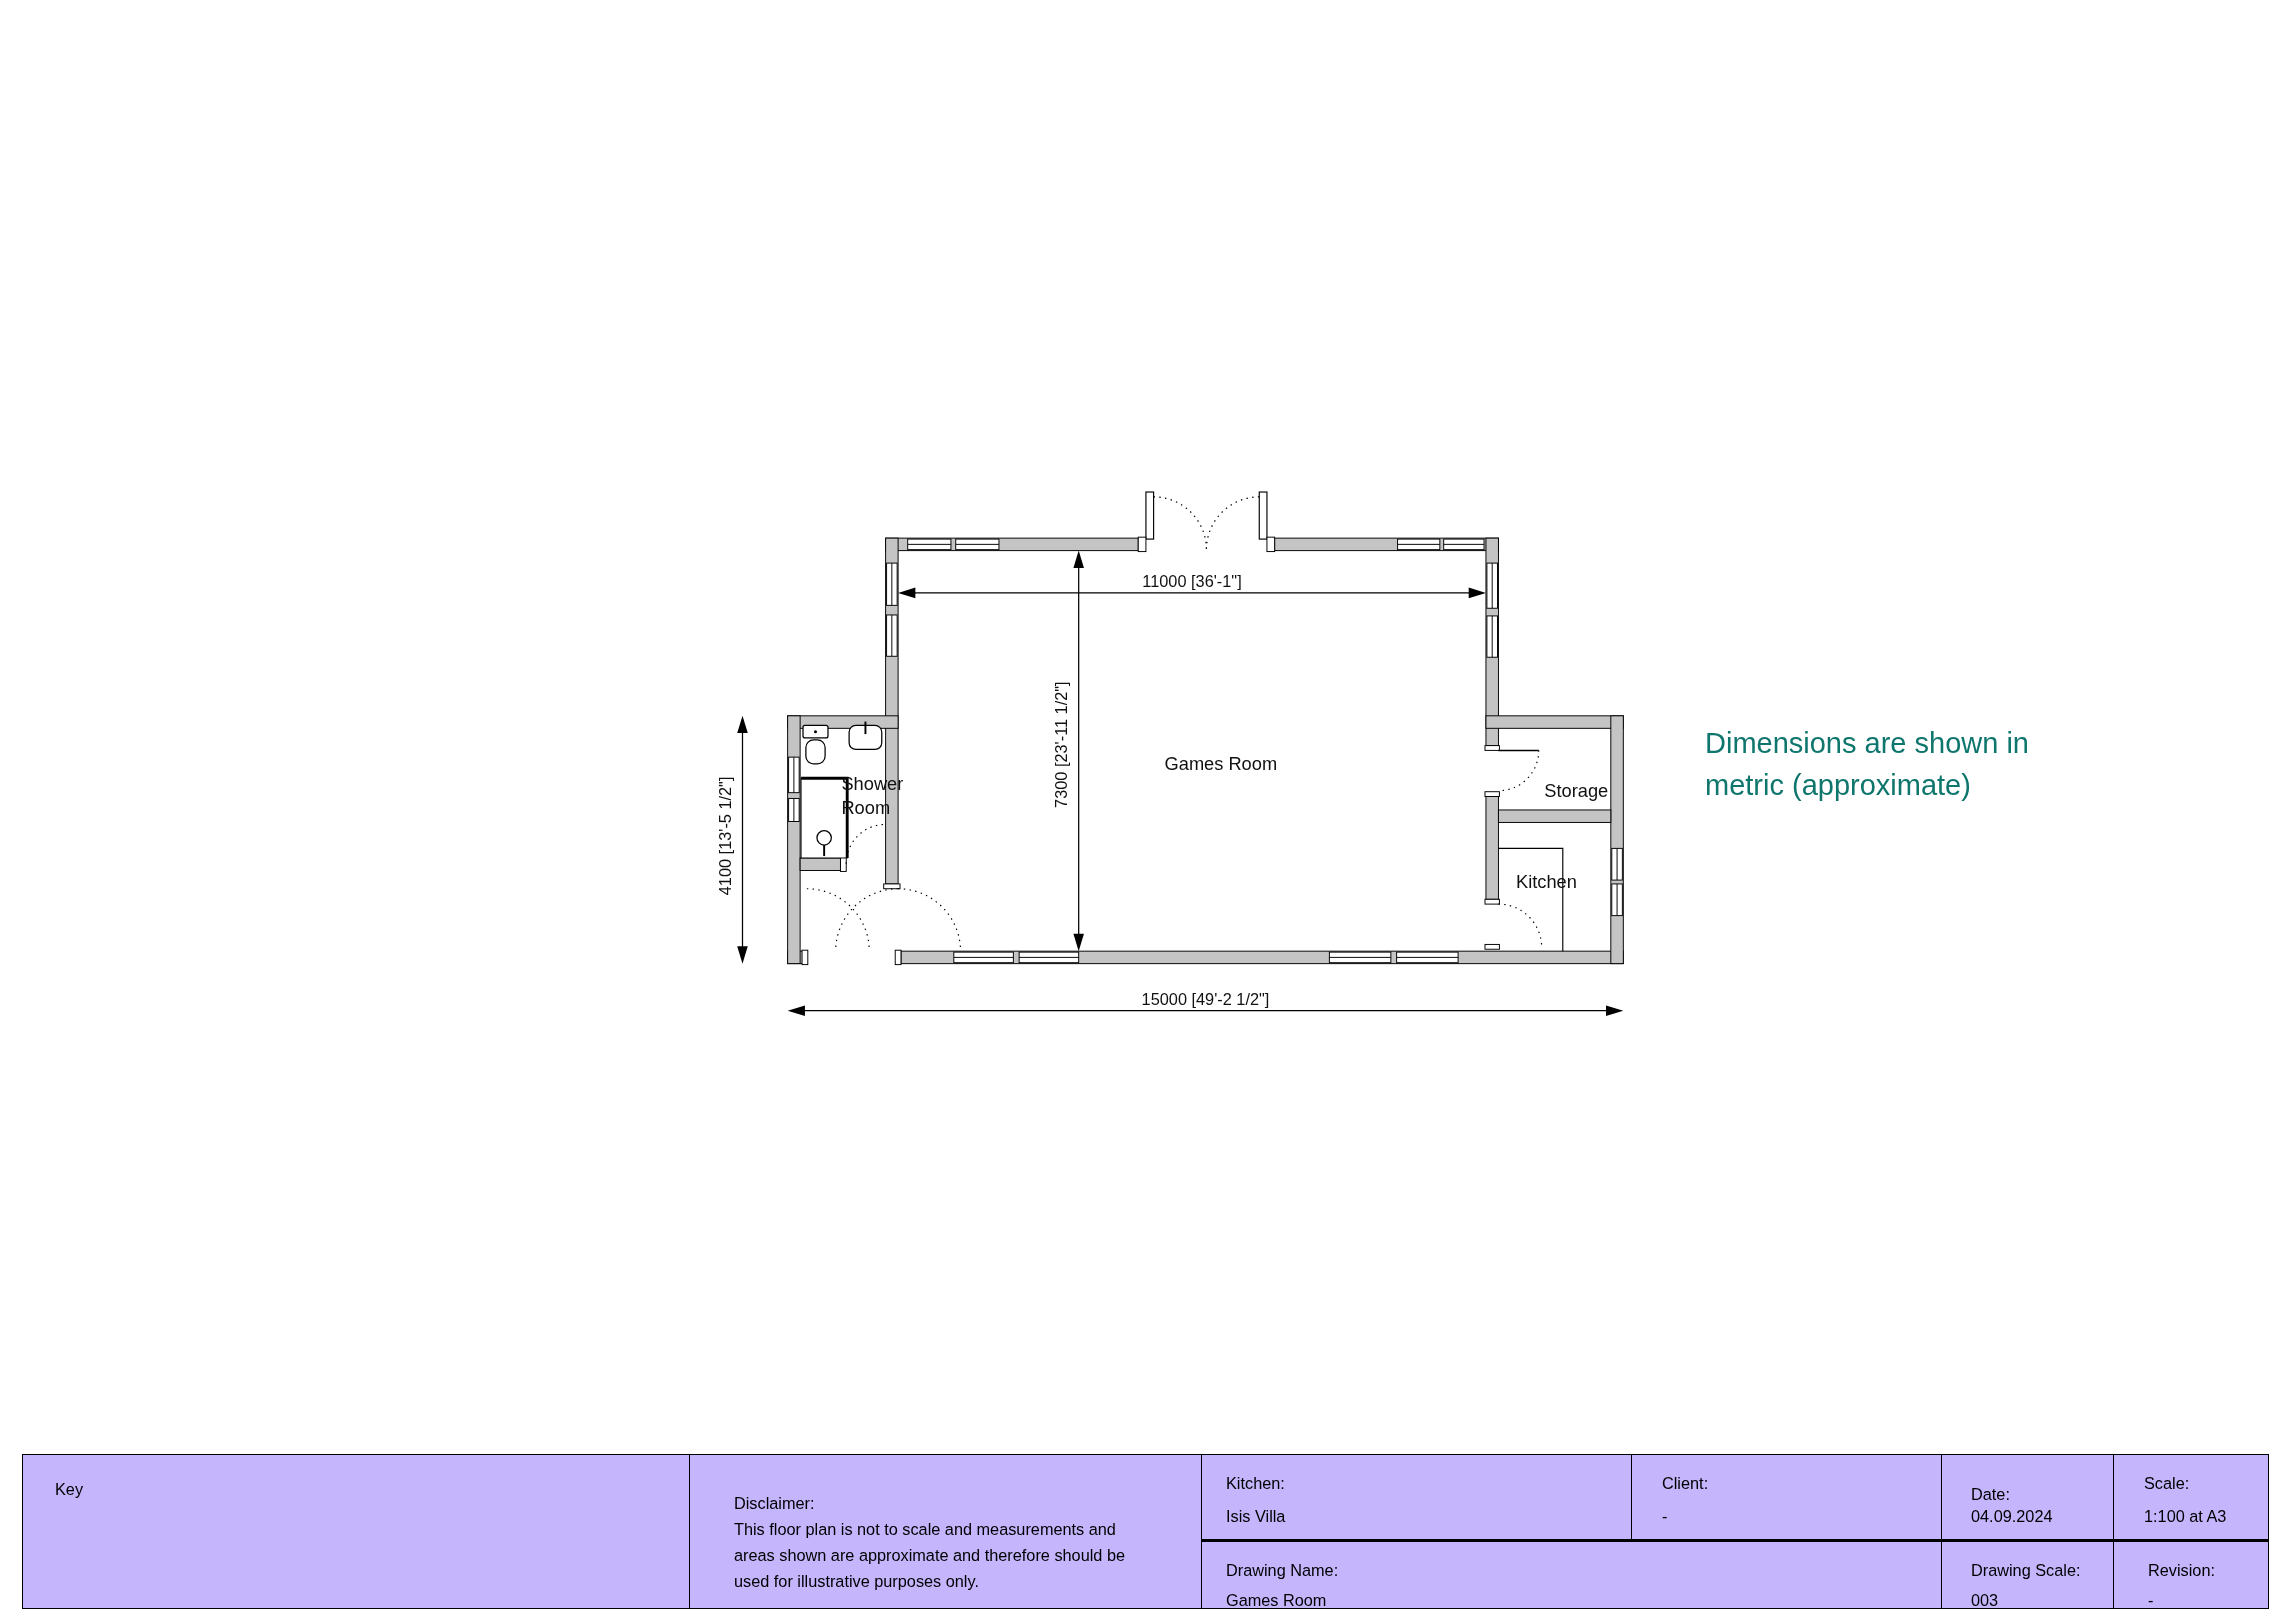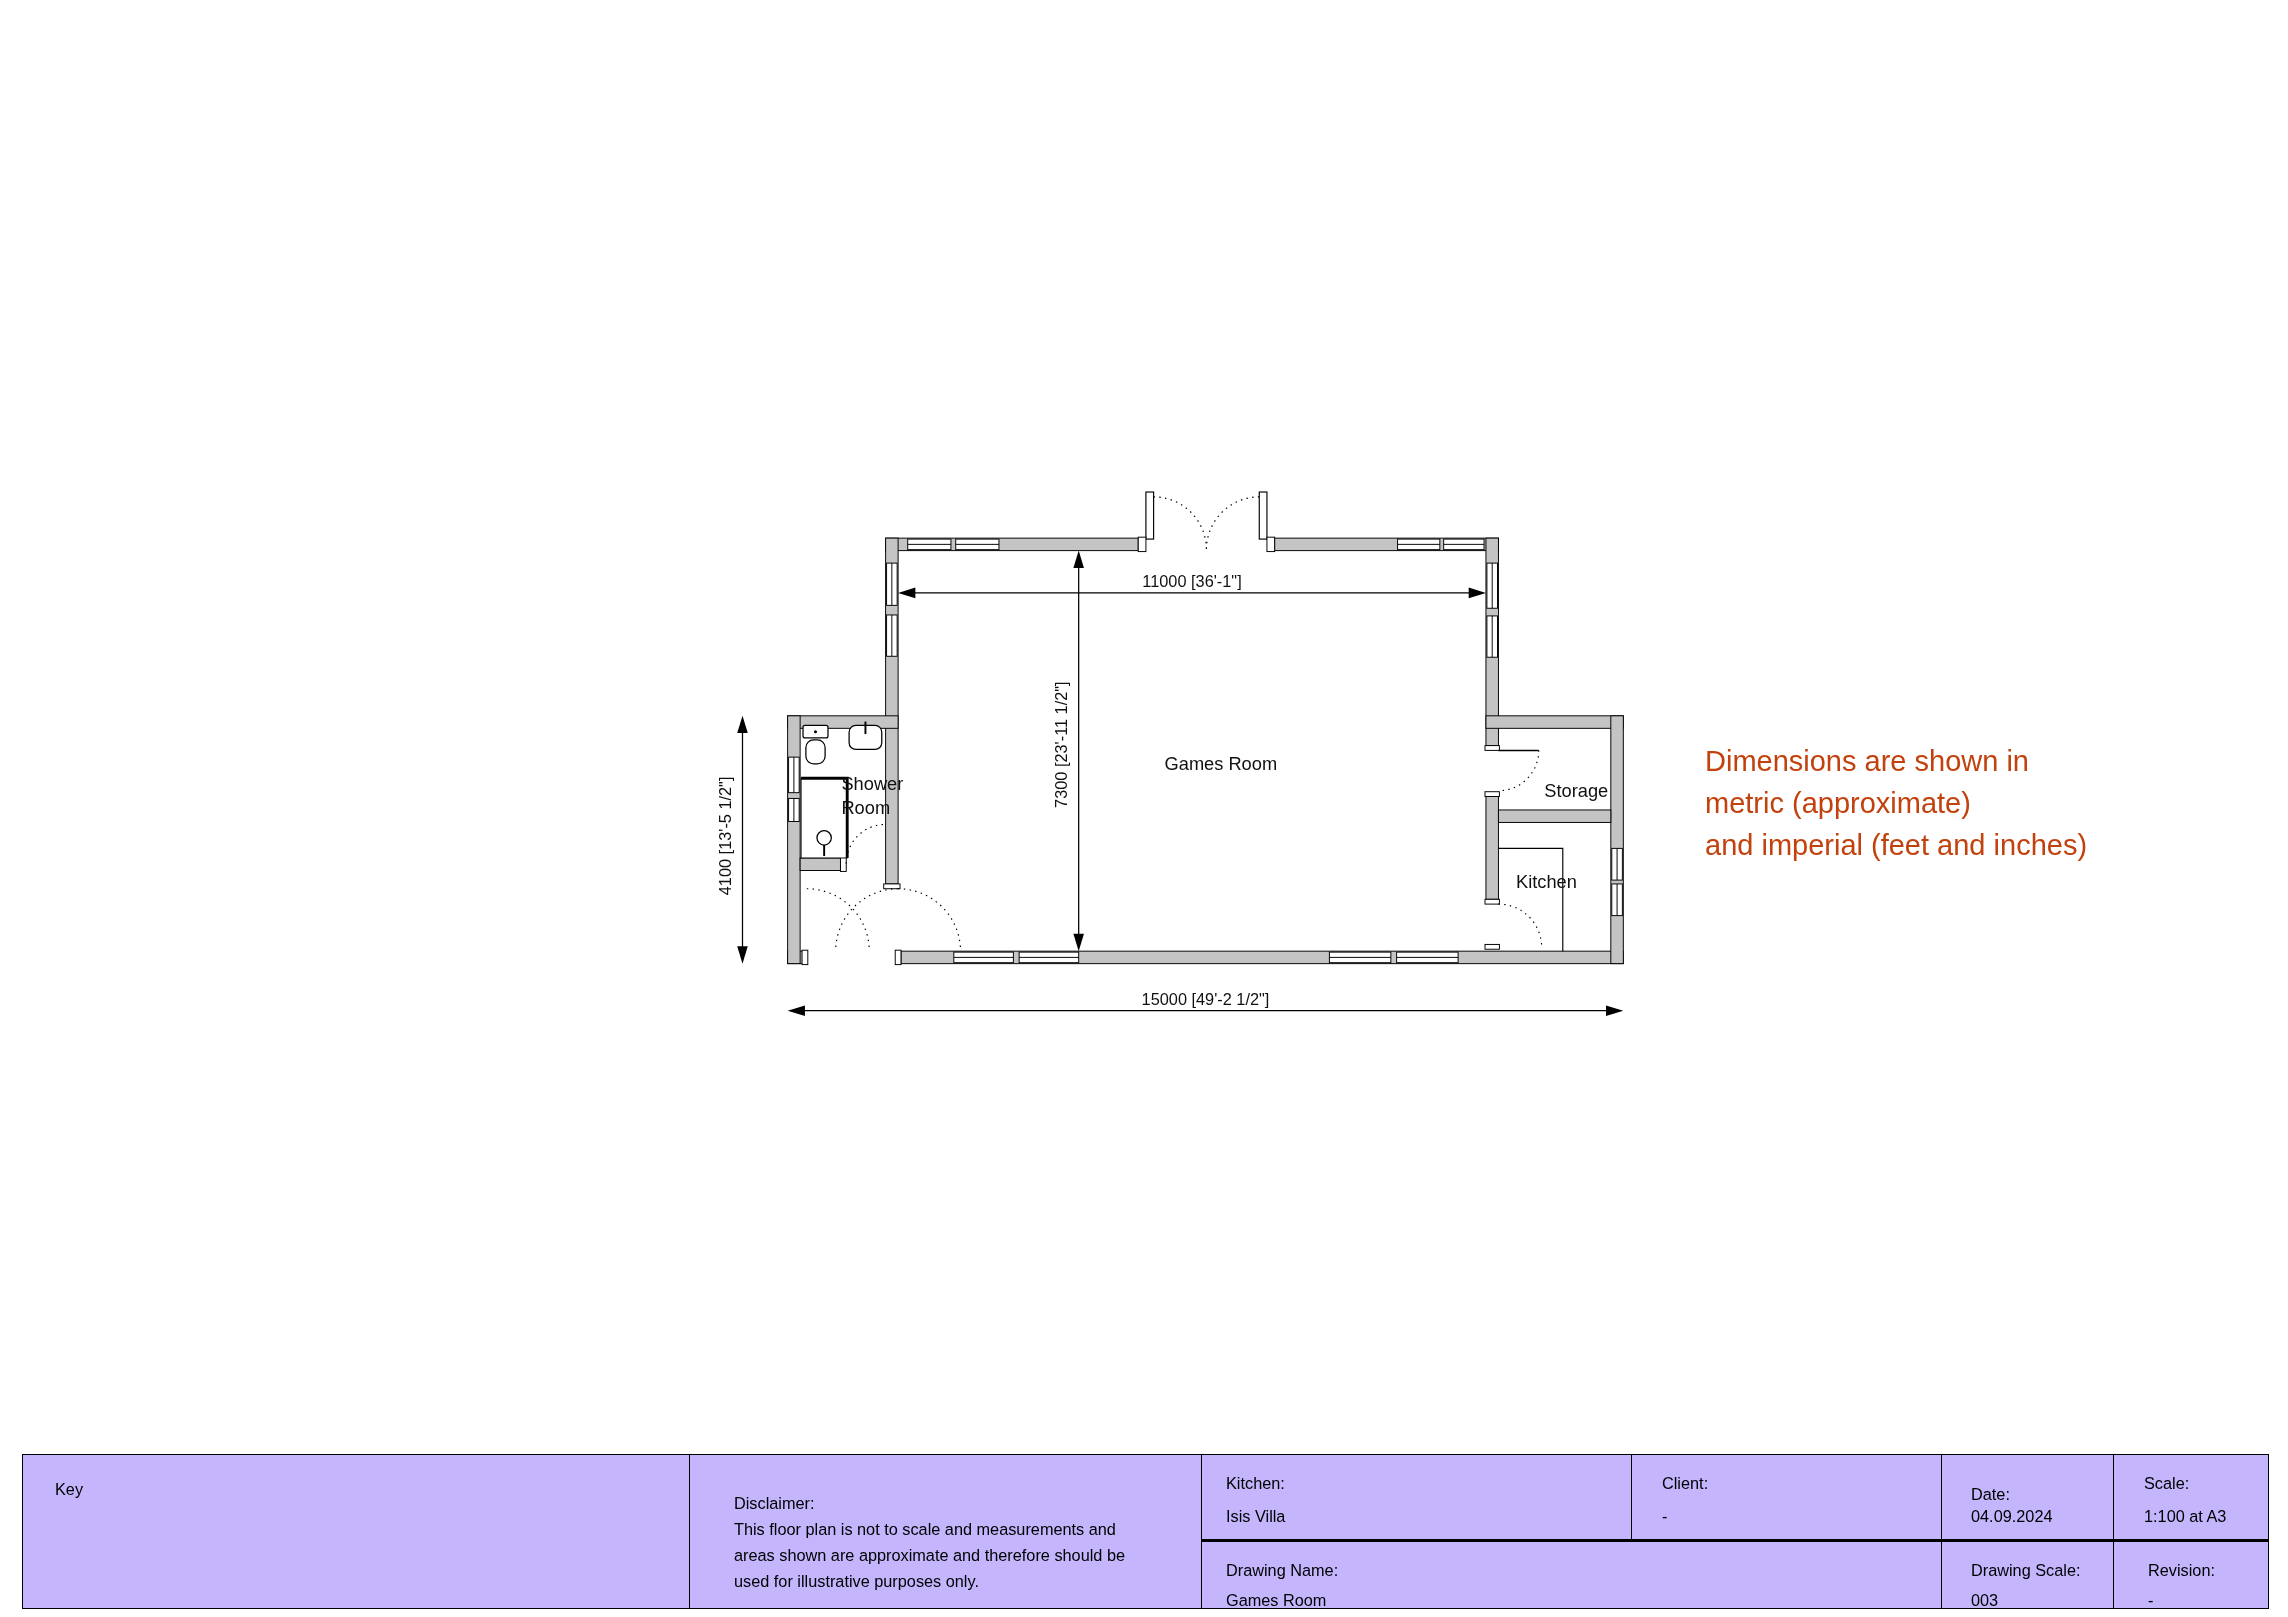--- a/index.html
+++ b/index.html
@@ -1,20 +1,20 @@
 <!DOCTYPE html>
 <html><head>
 <meta charset="utf-8">
 <style>
   html,body{margin:0;padding:0;background:#ffffff;}
   body{width:2288px;height:1618px;position:relative;font-family:"Liberation Sans",sans-serif;color:#000;overflow:hidden;}
   #plan-svg{position:absolute;left:0;top:0;}
   .room-label{font-size:19px;fill:#111;}
   .dim-label{font-size:17px;fill:#111;}
-  .annotation{position:absolute;left:1705px;top:722px;font-size:29px;line-height:42px;color:#c2410c;margin-top:18px;}
+  .annotation{position:absolute;left:1705px;top:722px;font-size:29px;line-height:42px;color:#0f766e;}
   
   .tblock{position:absolute;left:22px;top:1454px;width:2245px;height:153px;border:1.9px solid #000;background:#c4b5fd;}
   .vline{position:absolute;top:0;width:1px;background:#000;height:100%;}
   .vline.half{height:85px;}
   .hline{position:absolute;left:1178px;top:84px;width:1067px;height:2.9px;background:#000;}
   .cell-text{position:absolute;font-size:16.3px;white-space:nowrap;}
   .disc{line-height:26px;}
 </style>
 </head>
 <body>
@@ -150,21 +150,20 @@
   <text class="room-label" x="1271" y="801" text-anchor="middle">Games Room</text>
   <text class="room-label" x="876" y="822" text-anchor="start">Shower</text>
   <text class="room-label" x="876" y="847" text-anchor="start">Room</text>
   <text class="room-label" x="1641" y="830" text-anchor="middle">Storage</text>
   <text class="room-label" x="1610" y="924" text-anchor="middle">Kitchen</text>
 </svg>
 
 <div class="annotation">
   <div>Dimensions are shown in</div>
   <div>metric (approximate)</div>
-  <div>and imperial (feet and inches)</div>
 </div>
 
 <div class="tblock">
   <div class="vline" style="left:666px"></div>
   <div class="vline" style="left:1178px"></div>
   <div class="vline half" style="left:1608px"></div>
   <div class="vline" style="left:1918px"></div>
   <div class="vline" style="left:2090px"></div>
   <div class="hline"></div>
 

